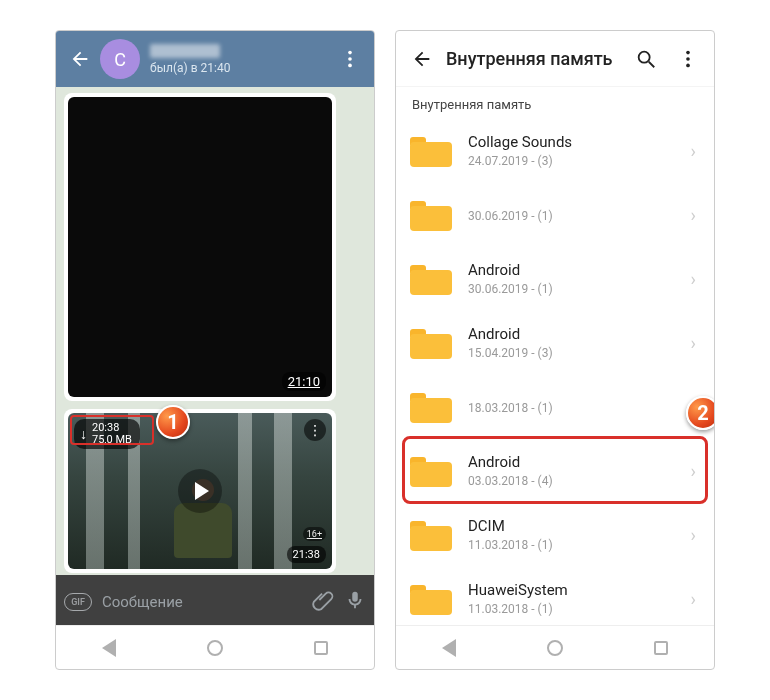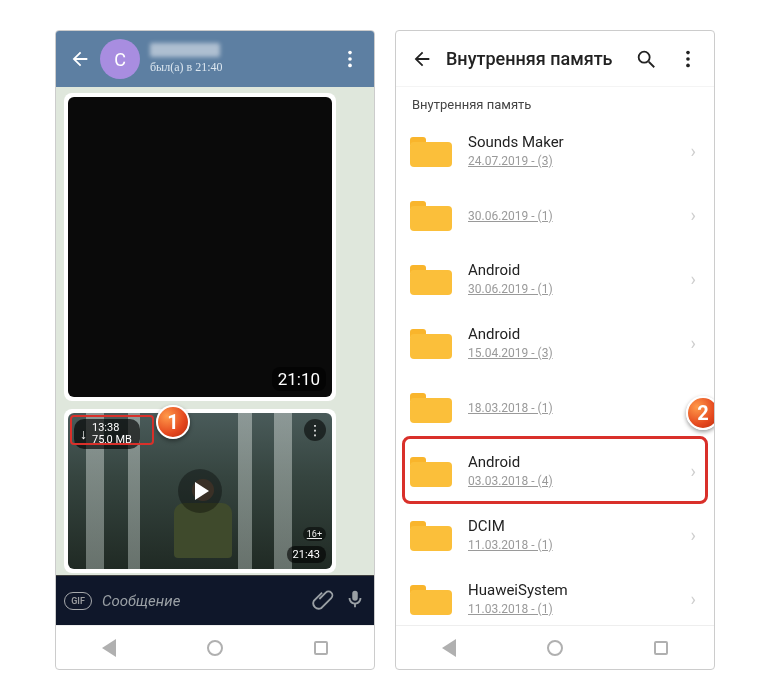--- a/index.html
+++ b/index.html
@@ -35,39 +35,39 @@
 }
 .tg-back { width: 32px; display:flex; align-items:center; justify-content:center;}
 .tg-avatar {
   width: 40px; height: 40px; border-radius: 50%;
   background: #a88de0;
   color: #fff; font-size: 18px; display:flex; align-items:center; justify-content:center;
   margin: 0 10px 0 4px;
 }
 .tg-title { flex: 1; }
 .tg-name { height: 14px; width: 70px; background: rgba(255,255,255,0.5); border-radius:2px; filter: blur(2px);}
-.tg-status { font-size: 12px; color: #dbe6ef; margin-top:3px;font-family:Liberation Serif, serif;}
+.tg-status { font-size: 12px; color: #dbe6ef; margin-top:3px;}
 .tg-more { width: 32px; display:flex; align-items:center; justify-content:center;}
 .tg-body {
   flex: 1;
   background:
     radial-gradient(circle at 20% 30%, rgba(200,210,195,.35) 0 2px, transparent 2px),
     radial-gradient(circle at 70% 60%, rgba(200,210,195,.35) 0 2px, transparent 2px),
     #dfe7dc;
   padding: 6px 8px;
   overflow: hidden;
 }
 .msg-block {
   background:#fff; border-radius:8px; padding:4px; margin-bottom:8px;
   width: 272px;
 }
 .img1 { height:300px; background:#0a0a0a; border-radius:6px; position:relative;}
 .img1 .time {
   position:absolute; right:6px; bottom:6px;
-  background:rgba(0,0,0,.6); color:#fff; font-size:17px; padding:2px 6px; border-radius:8px;
+  background:rgba(0,0,0,.6); color:#fff; font-size:13px; padding:2px 6px; border-radius:8px;text-decoration:underline;
 }
 .video {
   height:156px; border-radius:6px; position:relative; overflow:hidden;
   background: linear-gradient(180deg, #4a5b5a 0%, #364540 40%, #202a24 100%);
 }
 .video-scene {
   position:absolute; inset:0;
 }
 .tree { position:absolute; top:0; bottom:0; width:18px; background:linear-gradient(#cfd6d3,#aeb9b4); opacity:.5;}
 .tree.t1{left:18px;} .tree.t2{left:60px; width:12px;} .tree.t3{right:40px;} .tree.t4{right:80px; width:14px;}
@@ -98,28 +98,28 @@
 }
 .vid-time {
   position:absolute; right:6px; bottom:6px; background:rgba(0,0,0,.6);
   color:#fff; font-size:11px; padding:2px 6px; border-radius:8px;
 }
 .annot-box-1 {
   position:absolute; left:2px; top:2px; width:84px; height:30px;
   border:2px solid #d9302a; border-radius:4px; pointer-events:none;
 }
 .input-bar {
-  height:50px; background:#0f172a; border-top:1px solid #404040;
+  height:50px; background:#404040; border-top:4px solid #404040;
   display:flex; align-items:center; padding:0 8px; gap:10px;
 }
 .gif-btn {
   width:28px; height:18px; border:1.5px solid #a6a9ac; border-radius:9px;
   font-size:9px; color:#9a9c9f; display:flex; align-items:center; justify-content:center; font-weight:600;
 }
-.msg-input { flex:1; font-size:15px; color:#9aa0a5;font-style:italic; }
+.msg-input { flex:1; font-size:15px; color:#9aa0a5; }
 .attach, .mic { color:#a0a4a8; }
 
 
 .fm-header {
   height:56px; display:flex; align-items:center; padding:0 8px; gap:6px;
   border-bottom:1px solid #f4f4f4;
 }
 .fm-back, .fm-search, .fm-more { width:36px; display:flex; align-items:center; justify-content:center; color:#222;}
 .fm-title { flex:1; font-size:18px; font-weight:500; color:#222;}
 .fm-crumb { font-size:13px; color:#444; padding:10px 16px 6px;}
@@ -133,21 +133,21 @@
 .folder-icon::before{
   content:''; position:absolute; left:0; top:4px; width:16px; height:8px;
   background:#f9b52c; border-radius:3px 3px 0 0;
 }
 .folder-icon::after{
   content:''; position:absolute; left:0; top:9px; right:0; bottom:0;
   background:#fbbf3a; border-radius:4px;
 }
 .fm-text { flex:1;}
 .fm-name { font-size:15px; color:#222; }
-.fm-sub { font-size:12px; color:#9a9a9a; margin-top:3px;text-decoration:underline;}
+.fm-sub { font-size:12px; color:#9a9a9a; margin-top:3px;}
 .fm-chev { color:#cfcfcf; font-size:18px;}
 .annot-box-2 {
   position:absolute; left:6px; right:6px;
   border:3px solid #d9302a; border-radius:8px; height:68px;
   pointer-events:none;
 }
 
 
 .navbar {
   height:44px; display:flex; align-items:center; justify-content:space-around;
@@ -207,29 +207,29 @@
             <div class="tree t3"></div>
             <div class="tree t4"></div>
           <div class="person">
               <div class="head"></div>
               <div class="body"></div>
             </div>
         </div>
         <div class="dl-pill">
           <span class="arrow">↓</span>
           <span class="lines">
-            <div>13:38</div>
+            <div>20:38</div>
             <div>75,0 МВ</div>
           </span>
         </div>
         <div class="annot-box-1"></div>
         <div class="vid-more">⋮</div>
         <div class="play"></div>
         <div class="age">16+</div>
-        <div class="vid-time">21:43</div>
+        <div class="vid-time">21:38</div>
       </div>
       <div class="badge" style="left:92px; top:-4px;">1</div>
     </div>
   </div>
 
   <div class="input-bar">
     <div class="gif-btn">GIF</div>
     <div class="msg-input">Сообщение</div>
     <div class="attach">
       <svg class="icon-svg" viewBox="0 0 24 24">
@@ -272,21 +272,21 @@
         </svg>
     </div>
   </div>
   <div class="fm-crumb">Внутренняя память</div>
 
   <div class="fm-list" id="fm-list">
 
   <div class="fm-item">
         <div class="folder-icon"></div>
         <div class="fm-text">
-          <div class="fm-name">Sounds Maker</div>
+          <div class="fm-name">Collage Sounds</div>
           <div class="fm-sub">24.07.2019 - (3)</div>
         </div>
         <div class="fm-chev">›</div>
       </div>
       <div class="fm-item">
         <div class="folder-icon"></div>
         <div class="fm-text">
           <div class="fm-sub">30.06.2019 - (1)</div>
         </div>
         <div class="fm-chev">›</div>

